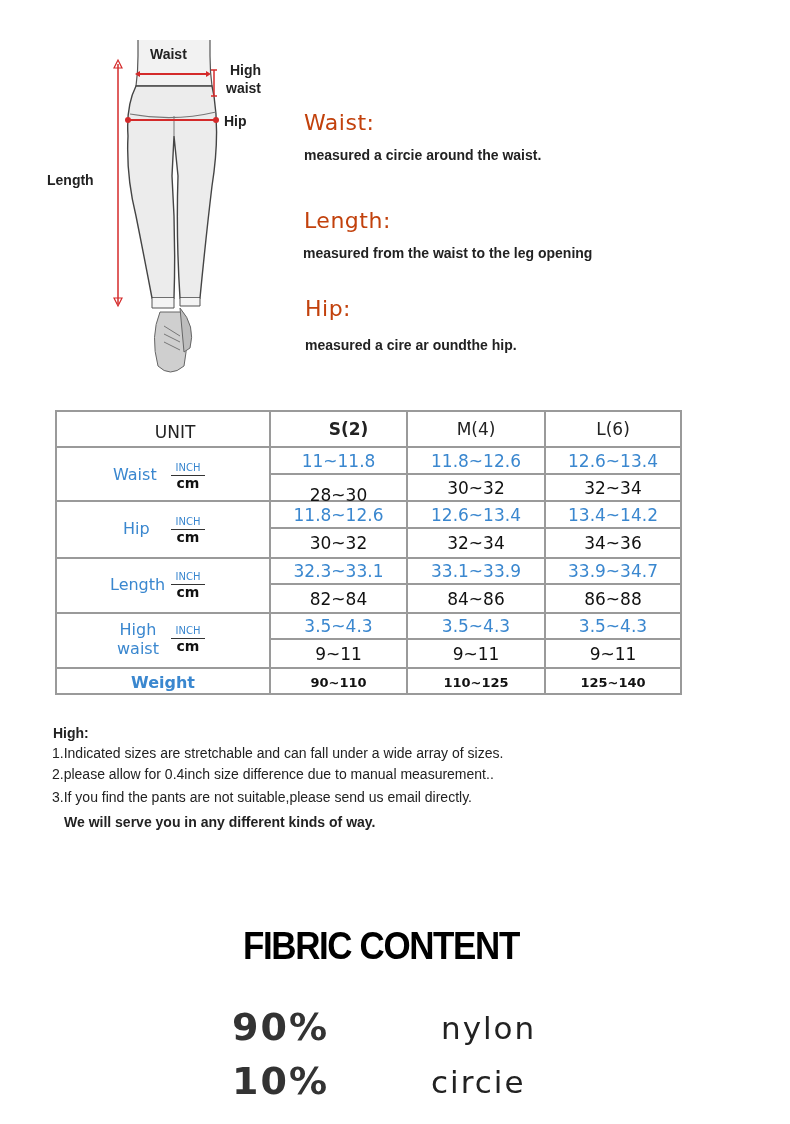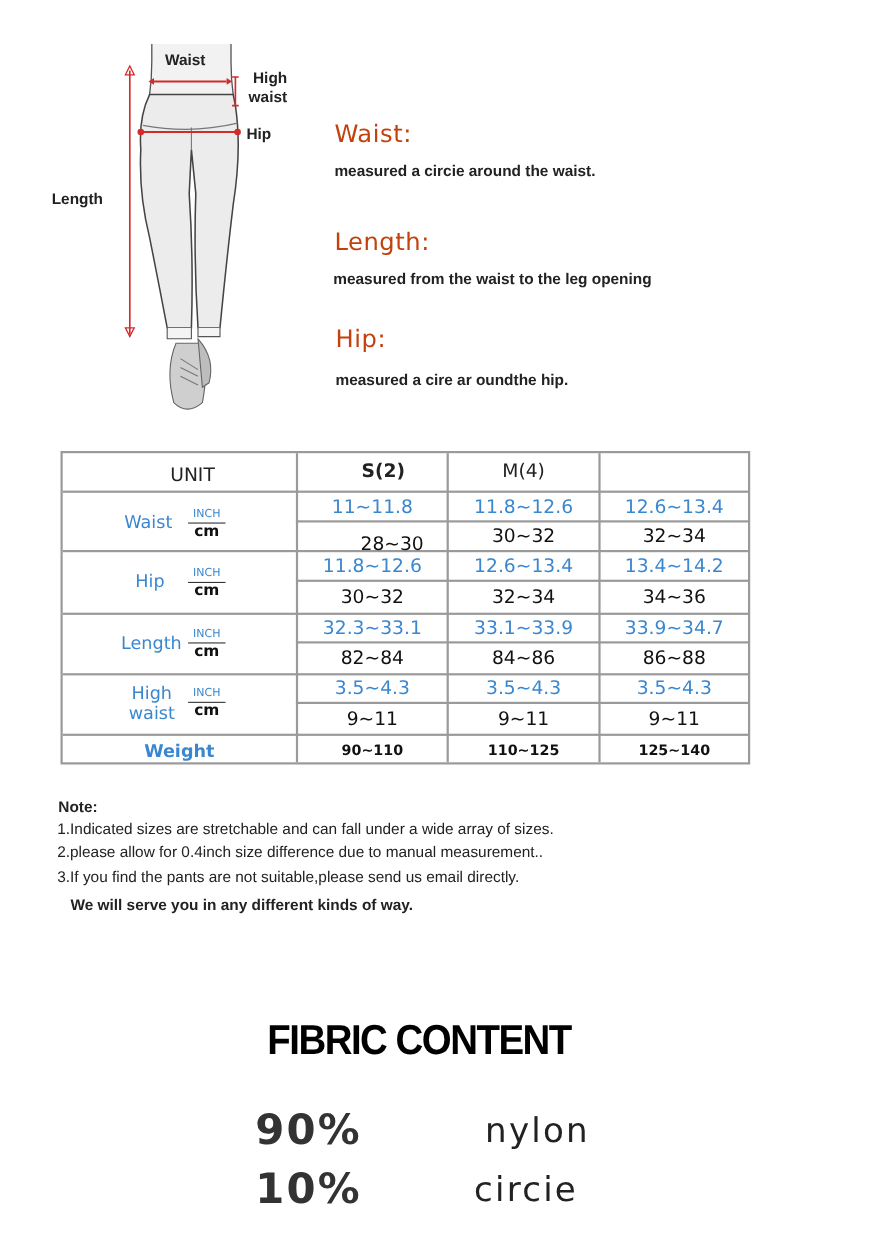--- a/index.html
+++ b/index.html
@@ -97,30 +97,31 @@
   <div class="hline" style="left:0; right:0; top:255px;"></div>
 
   <div class="hline" style="left:212px; right:0; top:61px;"></div>
   <div class="hline" style="left:212px; right:0; top:115px;"></div>
   <div class="hline" style="left:212px; right:0; top:171px;"></div>
   <div class="hline" style="left:212px; right:0; top:226px;"></div>
 
   <div class="cell head" style="left:12px; width:212px; top:0; height:40px;">UNIT</div>
   <div class="cell head" style="left:214px; width:155px; top:0; height:34px;font-weight:bold;">S(2)</div>
   <div class="cell head" style="left:351px; width:136px; top:0; height:34px;">M(4)</div>
+  <div class="cell head" style="left:489px; width:134px; top:0; height:34px;">L(6)</div>
 
   <div class="row-label" style="left:56px; top:53px;">Waist</div>
   <div class="unit-frac" style="left:114px; top:50px;">
     <div class="unit-inch">INCH</div>
     <div class="unit-cm">cm</div>
   </div>
   <div class="cell blue" style="left:214px; width:135px; top:36px; height:25px;">11~11.8</div>
   <div class="cell blue" style="left:351px; width:136px; top:36px; height:25px;">11.8~12.6</div>
   <div class="cell blue" style="left:489px; width:134px; top:36px; height:25px;">12.6~13.4</div>
-  <div class="cell black" style="left:232px; width:135px; top:63px; height:39px;">28~30</div>
+  <div class="cell black" style="left:214px; width:135px; top:63px; height:39px;">28~30</div>
   <div class="cell black" style="left:351px; width:136px; top:63px; height:25px;">30~32</div>
   <div class="cell black" style="left:489px; width:134px; top:63px; height:25px;">32~34</div>
 
   <div class="row-label" style="left:66px; top:107px;">Hip</div>
   <div class="unit-frac" style="left:114px; top:104px;">
     <div class="unit-inch">INCH</div>
     <div class="unit-cm">cm</div>
   </div>
   <div class="cell blue" style="left:214px; width:135px; top:90px; height:25px;">11.8~12.6</div>
   <div class="cell blue" style="left:351px; width:136px; top:90px; height:25px;">12.6~13.4</div>
@@ -155,21 +156,21 @@
   <div class="cell black" style="left:214px; width:135px; top:228px; height:27px;">9~11</div>
   <div class="cell black" style="left:351px; width:136px; top:228px; height:27px;">9~11</div>
   <div class="cell black" style="left:489px; width:134px; top:228px; height:27px;">9~11</div>
 
   <div class="cell blue" style="left:0; width:212px; top:257px; height:26px; font-size:16px; font-weight:bold;">Weight</div>
   <div class="cell black bold" style="left:214px; width:135px; top:257px; height:26px;">90~110</div>
   <div class="cell black bold" style="left:351px; width:136px; top:257px; height:26px;">110~125</div>
   <div class="cell black bold" style="left:489px; width:134px; top:257px; height:26px;">125~140</div>
 </div>
 
-<span class="note b" style="left:53px; top:725px;">Note:</span>
+<span class="note b" style="left:53px; top:725px;">High:</span>
 <span class="note" style="left:52px; top:745px;">1.Indicated sizes are stretchable and can fall under a wide array of sizes.</span>
 <span class="note" style="left:52px; top:766px;">2.please allow for 0.4inch size difference due to manual measurement..</span>
 <span class="note" style="left:52px; top:789px;">3.If you find the pants are not suitable,please send us email directly.</span>
 <span class="note b" style="left:64px; top:814px;">We will serve you in any different kinds of way.</span>
 
 <div class="fab-title">FIBRIC CONTENT</div>
 <span class="fab-pct" style="left:232px; top:1005px;">90%</span>
 <span class="fab-mat" style="left:441px; top:1010px;">nylon</span>
 <span class="fab-pct" style="left:232px; top:1059px;">10%</span>
 <span class="fab-mat" style="left:431px; top:1064px;">circie</span>

